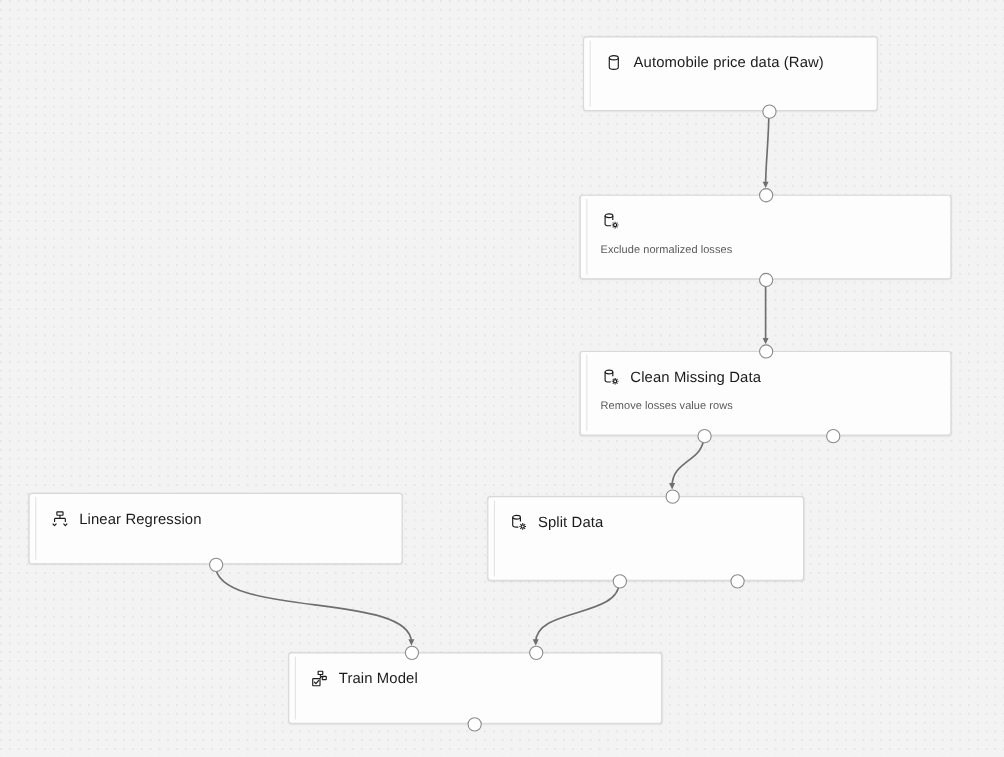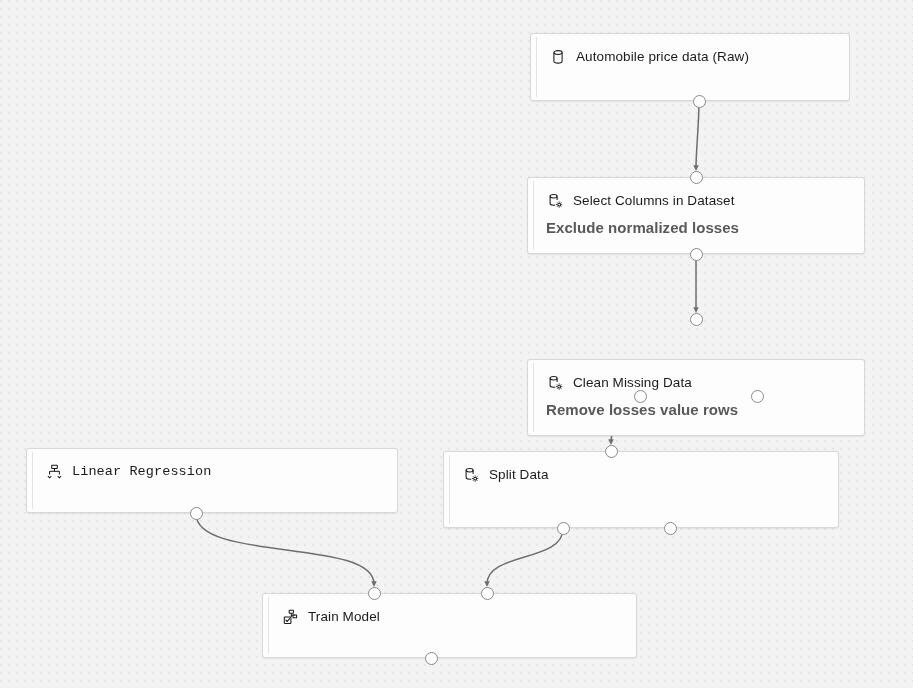--- a/index.html
+++ b/index.html
@@ -67,28 +67,27 @@
   }
   .node-icon svg { display: block; }
   .node-title {
     font-size: 13.5px;
     color: #1b1b1b;
     line-height: 16px;
     white-space: nowrap;
     letter-spacing: 0.1px;
   }
   .node-sub {
-    font-size: 15px;
+    font-size: 10px;
     color: #595959;
     padding: 10px 0 0 18px;
     white-space: nowrap;
     overflow: hidden;
     line-height: 16px;
     letter-spacing: 0.05px;
-    font-weight: bold;
   }
 
   
   .port {
     position: absolute;
     width: 13px;
     height: 13px;
     margin-left: -6.5px;
     margin-top: -6.5px;
     border-radius: 50%;
@@ -110,21 +109,21 @@
     </defs>
     <g id="edge-paths">
         <path d="M 699 101 C 699 125, 696 150, 696 168" fill="none" stroke="#6e6e6e" stroke-width="1.5" marker-end="url(#arrow)"></path>
         <path d="M 696 254 C 696 278, 696 295, 696 310" fill="none" stroke="#6e6e6e" stroke-width="1.5" marker-end="url(#arrow)"></path>
         <path d="M 640 396 C 640 420, 611 418, 611 442" fill="none" stroke="#6e6e6e" stroke-width="1.5" marker-end="url(#arrow)"></path>
         <path d="M 196 514 C 196 562, 374 538, 374 584" fill="none" stroke="#6e6e6e" stroke-width="1.5" marker-end="url(#arrow)"></path>
         <path d="M 563 529 C 563 562, 487 552, 487 584" fill="none" stroke="#6e6e6e" stroke-width="1.5" marker-end="url(#arrow)"></path>
       </g>
   </svg>
   <div id="nodes-layer">
-      <div class="node" style="left: 530px; top: 33px; width: 320px; height: 68px;">
+      <div class="node" style="left: 530px; top: 33px; width: 268px; height: 68px;">
         <div class="accent"></div>
         <div class="node-head">
           <span class="node-icon">
   <svg width="16" height="16" viewBox="0 0 16 16" fill="none" stroke="#1b1b1b" stroke-width="1.05">
     <ellipse cx="8" cy="3.5" rx="4.1" ry="1.9"></ellipse>
     <path d="M3.9 3.5 L3.9 12.2 C3.9 13.25 5.73 14.1 8 14.1 C10.27 14.1 12.1 13.25 12.1 12.2 L12.1 3.5"></path>
   </svg>
 </span>
           <span class="node-title">Automobile price data (Raw)</span>
         </div>
@@ -143,25 +142,24 @@
       <path d="M12.2 13.7 L12.2 14.65"></path>
       <path d="M9.15 11.6 L10.1 11.6"></path>
       <path d="M14.3 11.6 L15.25 11.6"></path>
       <path d="M10.05 9.45 L10.72 10.12"></path>
       <path d="M13.68 13.08 L14.35 13.75"></path>
       <path d="M14.35 9.45 L13.68 10.12"></path>
       <path d="M10.72 13.08 L10.05 13.75"></path>
     </g>
   </svg>
 </span>
-          <span class="node-title">Select Columns in Dataset</span>
         </div>
         <div class="node-sub">Exclude normalized losses</div>
       </div>
-      <div class="node" style="left: 527px; top: 319px; width: 338px; height: 77px; margin-top: 40px;">
+      <div class="node" style="left: 527px; top: 319px; width: 338px; height: 77px;">
         <div class="accent"></div>
         <div class="node-head">
           <span class="node-icon">
   <svg width="17" height="17" viewBox="0 0 17 17" fill="none" stroke="#1b1b1b" stroke-width="1.05">
     <ellipse cx="6.6" cy="3.2" rx="3.5" ry="1.7"></ellipse>
     <path d="M3.1 3.2 L3.1 10.6 C3.1 11.5 4.66 12.25 6.6 12.25 C7.2 12.25 7.77 12.18 8.28 12.06"></path>
     <path d="M10.1 3.2 L10.1 7.0"></path>
     <circle cx="12.2" cy="11.6" r="1.45"></circle>
     <g stroke-width="1.0">
       <path d="M12.2 8.55 L12.2 9.5"></path>
@@ -172,21 +170,21 @@
       <path d="M13.68 13.08 L14.35 13.75"></path>
       <path d="M14.35 9.45 L13.68 10.12"></path>
       <path d="M10.72 13.08 L10.05 13.75"></path>
     </g>
   </svg>
 </span>
           <span class="node-title">Clean Missing Data</span>
         </div>
         <div class="node-sub">Remove losses value rows</div>
       </div>
-      <div class="node" style="left: 443px; top: 451px; width: 396px; height: 77px;">
+      <div class="node" style="left: 443px; top: 451px; width: 288px; height: 77px;">
         <div class="accent"></div>
         <div class="node-head">
           <span class="node-icon">
   <svg width="17" height="17" viewBox="0 0 17 17" fill="none" stroke="#1b1b1b" stroke-width="1.05">
     <ellipse cx="6.6" cy="3.2" rx="3.5" ry="1.7"></ellipse>
     <path d="M3.1 3.2 L3.1 10.6 C3.1 11.5 4.66 12.25 6.6 12.25 C7.2 12.25 7.77 12.18 8.28 12.06"></path>
     <path d="M10.1 3.2 L10.1 7.0"></path>
     <circle cx="12.2" cy="11.6" r="1.45"></circle>
     <g stroke-width="1.0">
       <path d="M12.2 8.55 L12.2 9.5"></path>
@@ -196,38 +194,38 @@
       <path d="M10.05 9.45 L10.72 10.12"></path>
       <path d="M13.68 13.08 L14.35 13.75"></path>
       <path d="M14.35 9.45 L13.68 10.12"></path>
       <path d="M10.72 13.08 L10.05 13.75"></path>
     </g>
   </svg>
 </span>
           <span class="node-title">Split Data</span>
         </div>
       </div>
-      <div class="node" style="left: 26px; top: 448px; width: 372px; height: 65px; font-family: Liberation Mono, monospace;">
+      <div class="node" style="left: 26px; top: 448px; width: 340px; height: 65px;">
         <div class="accent"></div>
         <div class="node-head">
           <span class="node-icon">
   <svg width="17" height="17" viewBox="0 0 17 17" fill="none" stroke="#1b1b1b" stroke-width="1.05">
     <rect x="5.7" y="1.3" width="5.6" height="3.1" rx="0.4"></rect>
     <path d="M8.5 4.4 L8.5 7.3"></path>
     <path d="M3.6 7.3 L13.4 7.3"></path>
     <path d="M3.6 7.3 L3.6 10.5"></path>
     <path d="M13.4 7.3 L13.4 10.5"></path>
     <path d="M1.9 12.0 L3.6 13.9 L5.3 12.0" stroke-linejoin="round"></path>
     <path d="M11.7 12.0 L13.4 13.9 L15.1 12.0" stroke-linejoin="round"></path>
   </svg>
 </span>
           <span class="node-title">Linear Regression</span>
         </div>
       </div>
-      <div class="node" style="left: 262px; top: 593px; width: 375px; height: 65px;">
+      <div class="node" style="left: 262px; top: 593px; width: 340px; height: 65px;">
         <div class="accent"></div>
         <div class="node-head">
           <span class="node-icon">
   <svg width="17" height="17" viewBox="0 0 17 17" fill="none" stroke="#1b1b1b" stroke-width="1.05">
     <rect x="7.2" y="1.2" width="4.2" height="3.0" rx="0.35"></rect>
     <rect x="11.0" y="5.9" width="3.6" height="2.9" rx="0.35"></rect>
     <path d="M9.3 4.2 L9.3 6.1"></path>
     <path d="M9.3 6.1 L12.8 6.1"></path>
     <path d="M9.3 6.1 L9.3 7.9"></path>
     <rect x="2.3" y="7.9" width="6.6" height="6.5" rx="0.5"></rect>

